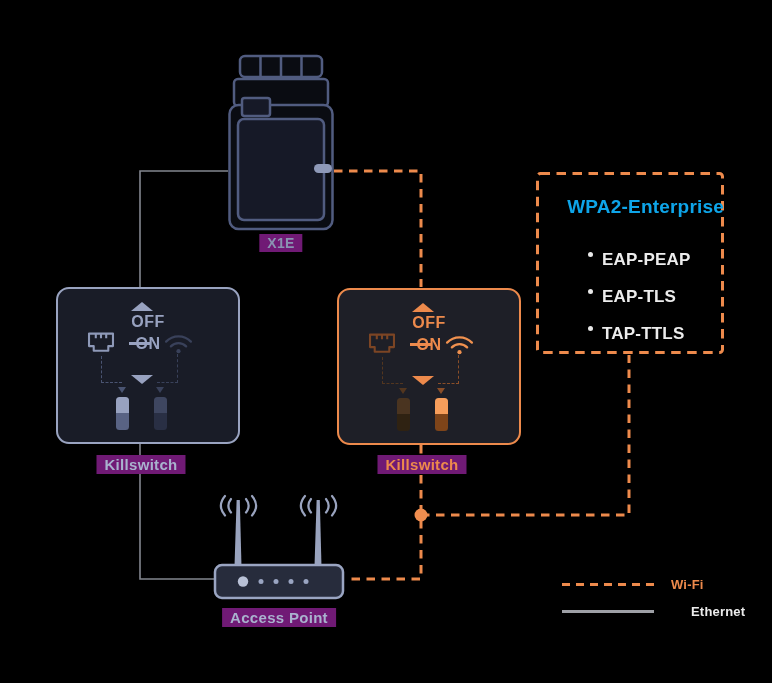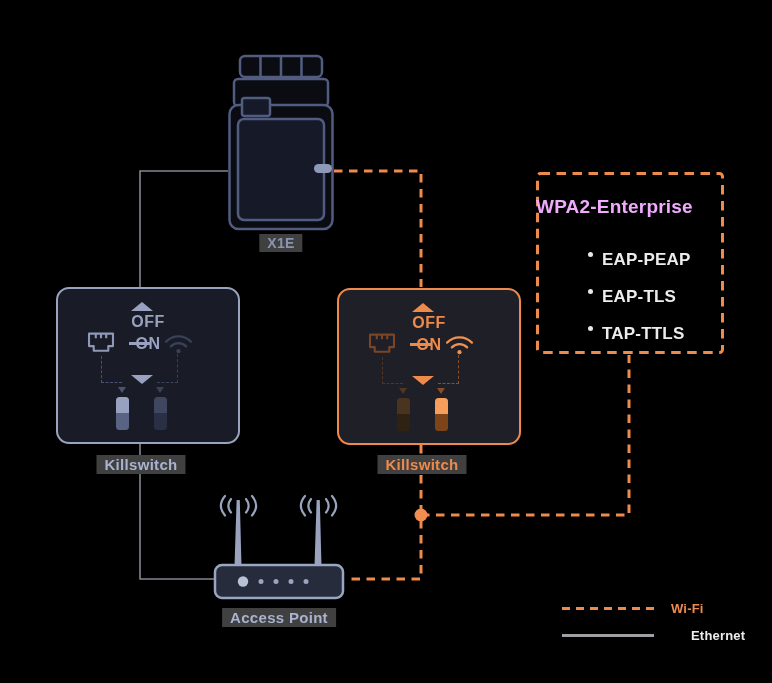--- a/index.html
+++ b/index.html
@@ -8,21 +8,21 @@
   .stage *{box-sizing:border-box;}
   svg.wires{position:absolute;left:0;top:0;z-index:1;}
   .wire-eth{stroke:#83868F;stroke-width:1.6;fill:none;}
   .wire-wifi{stroke:#ED8A4C;stroke-width:3;fill:none;stroke-dasharray:8.5 6.5;}
   .junction{fill:#F08D4F;}
 
   
   .node{position:absolute;z-index:2;}
 
   
-  .node-label{position:absolute;z-index:3;transform:translateX(-50%);background:#404040;
+  .node-label{position:absolute;z-index:3;transform:translateX(-50%);background:#701a75;
     padding:1px 8px;font-weight:700;font-size:15px;letter-spacing:.3px;white-space:nowrap;}
   .lbl-blue{color:#A9B2CE;}
   .lbl-dimblue{color:#8A93B2;font-size:14px;}
   .lbl-orange{color:#ED8A4C;}
 
   
   .ks{position:absolute;width:184px;height:157px;border:2.5px solid var(--bd);
       border-radius:13px;background:var(--fill);z-index:2;}
   .ks-eth{left:56px;top:287px;--bd:#99A3C0;--acc:#98A2C0;--ethc:#8E99B8;--wific:#39415A;
       --connl:#4A5472;--connr:#39415A;--tla:#98A2C0;--tlb:#596384;--tra:#3E4660;--trb:#292F44;
@@ -49,30 +49,30 @@
   .conn-arrow{width:0;height:0;border-left:4.5px solid transparent;border-right:4.5px solid transparent;}
   .conn-arrow.a-l{left:60px;top:98px;border-top:6px solid var(--connl);}
   .conn-arrow.a-r{left:98px;top:98px;border-top:6px solid var(--connr);}
   .toggle{width:13px;height:33px;border-radius:3.5px;top:108px;}
   .toggle.t-l{left:58px;background:linear-gradient(var(--tla) 0 47%,var(--tlb) 47% 100%);}
   .toggle.t-r{left:96px;background:linear-gradient(var(--tra) 0 47%,var(--trb) 47% 100%);}
 
   
   .wpa2{position:absolute;left:536px;top:172px;width:188px;height:182px;z-index:2;}
   .wpa2 svg{position:absolute;left:0;top:0;}
-  .wpa2-title{position:absolute;left:0;top:24px;width:100%;text-align:left;
-      color:#f0abfc;font-weight:700;font-size:19px;letter-spacing:.2px;}
+  .wpa2-title{position:absolute;left:0;top:24px;width:100%;text-align:right;
+      color:#0ea5e9;font-weight:700;font-size:19px;letter-spacing:.2px;}
   .wpa2-list{position:absolute;left:50px;top:62px;margin:16px;padding:0;list-style:none;}
   .wpa2-list li{position:relative;margin:0 0 17px 0;color:#ECECEC;font-weight:700;
       font-size:17px;letter-spacing:.2px;}
   .wpa2-list li .dot{position:absolute;left:-14px;top:2px;width:5px;height:5px;
       border-radius:50%;background:#E8E8E8;}
 
   
-  .legend{position:absolute;left:562px;top:571px;z-index:2;margin-top:24px;}
+  .legend{position:absolute;left:562px;top:571px;z-index:2;}
   .legend-row{display:flex;align-items:center;height:27px;gap:17px;}
   .legend-swatch{width:92px;height:3px;}
   .sw-wifi{background:repeating-linear-gradient(90deg,#ED8A4C 0 8px,transparent 8px 14px);}
   .sw-eth{height:2.5px;background:#9EA0A6;}
   .legend-label{font-weight:700;font-size:13px;letter-spacing:.2px;}
   .legend-label.wifi{color:#ED8A4C;}
   .legend-label.eth{color:#ECECEC;padding-left:20px;}
 </style>
 </head>
 <body>

